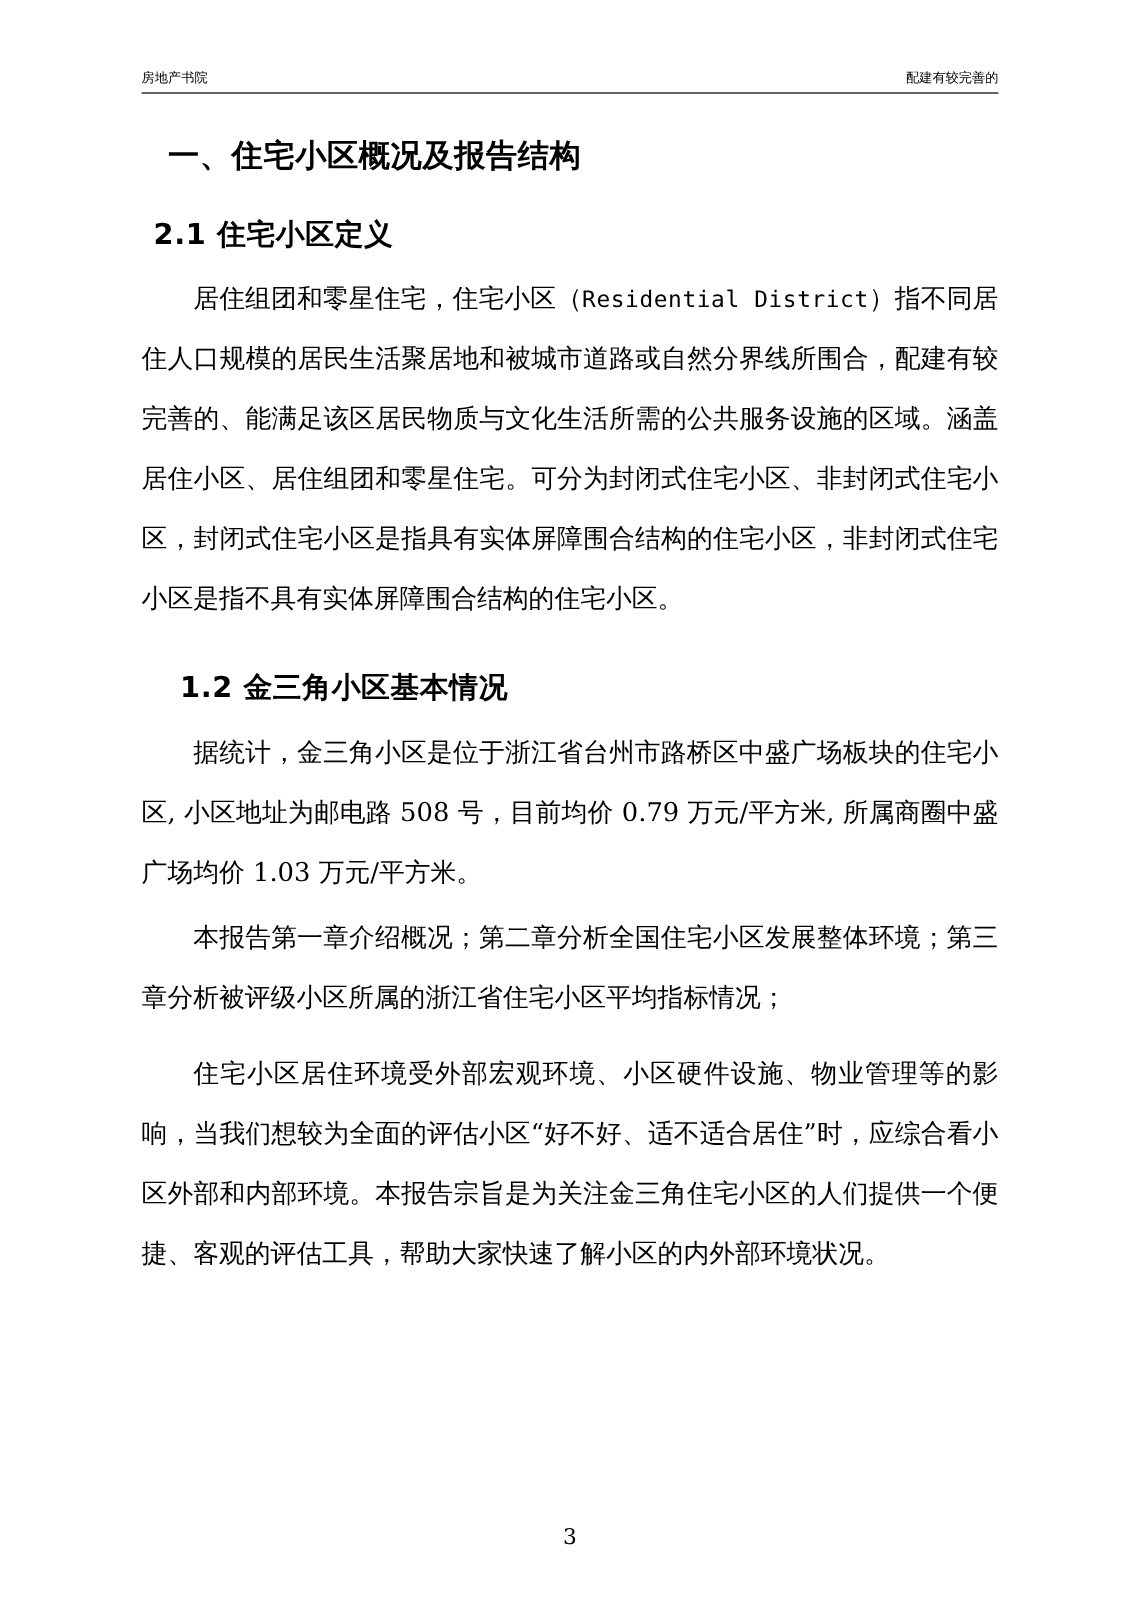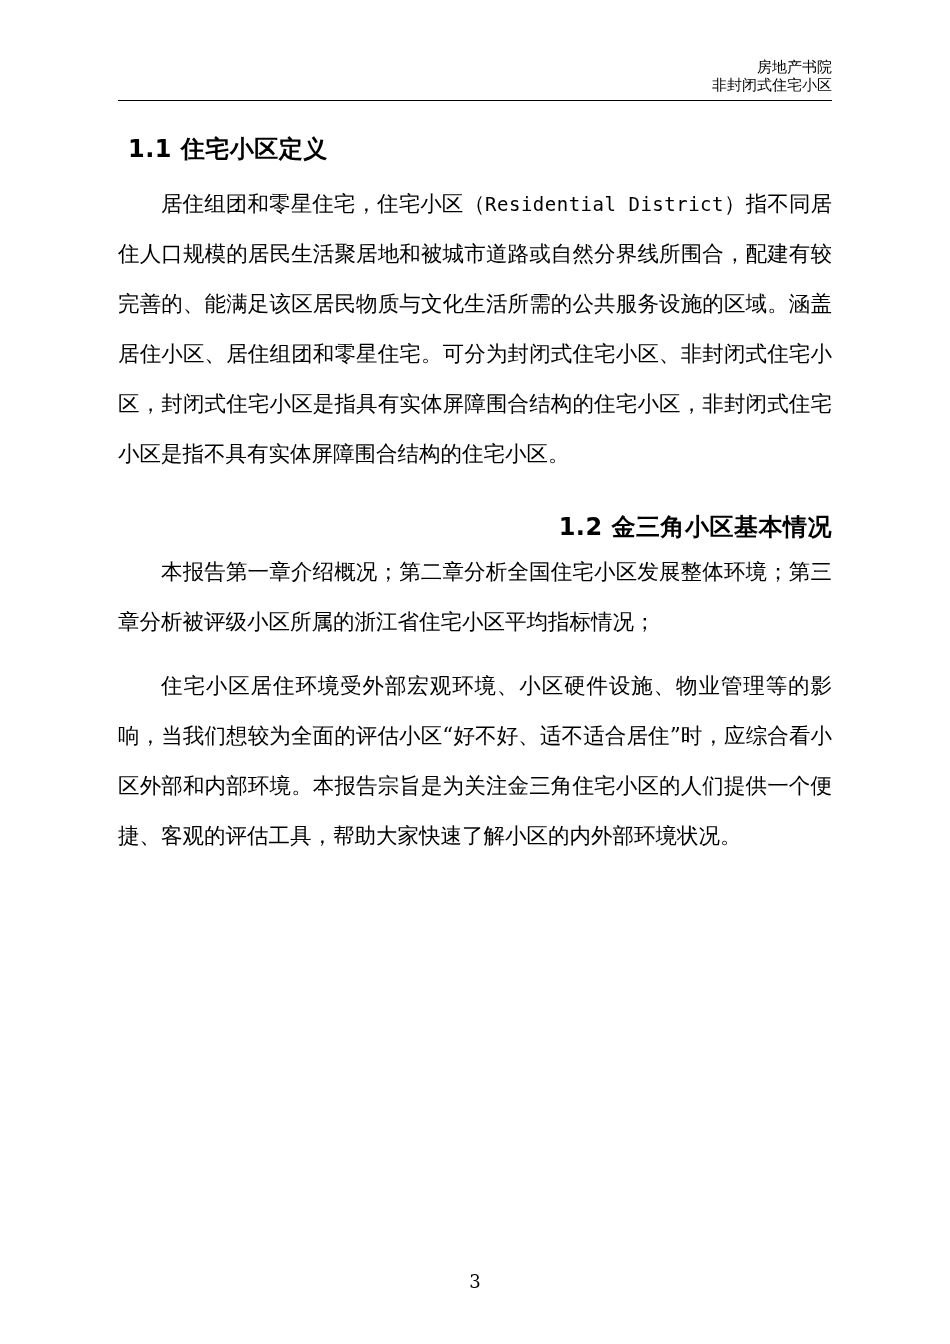--- a/index.html
+++ b/index.html
@@ -21,26 +21,25 @@
     position: absolute;
     left: 118px;
     top: 58px;
     width: 714px;
   }
   
   .header-row {
     display: flex;
     justify-content: space-between;
     align-items: flex-end;
-    font-size: 15px;
+    font-size: 11px;
     line-height: 1.2;
     padding-bottom: 6px;
     border-bottom: 1.3px solid #000;
     font-family: "DejaVu Serif", serif;
-    flex-direction: column;
   }
   .header-left, .header-right {
     white-space: nowrap;
   }
   
   h1.sec {
     font-size: 26px;
     font-weight: bold;
     margin: 34px 0 0 0;
     padding-left: 22px;
@@ -50,21 +49,20 @@
   h2.sub {
     font-size: 24px;
     font-weight: bold;
     margin: 32px 0 0 0;
     padding-left: 10px;
     letter-spacing: 0.5px;
     font-family: "DejaVu Sans", sans-serif;
   }
   h2.sub.indent {
     padding-left: 32px;
-    text-align: right;
   }
   p.body {
     font-size: 21.5px;
     line-height: 50px;
     margin: 14px 0 0 0;
     text-align: justify;
     text-justify: inter-ideograph;
     text-indent: 2em;
     font-family: "DejaVu Serif", serif;
   }
@@ -87,30 +85,32 @@
   }
 </style>
 </head>
 <body>
 
 <div class="page">
   <div class="content">
 
     <div class="header-row">
       <span class="header-left">房地产书院</span>
-      <span class="header-right">非封闭式住宅小区</span>
+      <span class="header-right">配建有较完善的</span>
     </div>
 
+    <h1 class="sec">一、住宅小区概况及报告结构</h1>
 
-    <h2 class="sub">1.1  住宅小区定义</h2>
+    <h2 class="sub">2.1  住宅小区定义</h2>
 
     <p class="body"><span>居住组团和零星住宅，住宅小区（</span><span class="mono-inline">Residential District</span><span>）指不同居住人口规模的居民生活聚居地和被城市道路或自然分界线所围合，配建有较完善的、能满足该区居民物质与文化生活所需的公共服务设施的区域。涵盖居住小区、居住组团和零星住宅。可分为封闭式住宅小区、非封闭式住宅小区，封闭式住宅小区是指具有实体屏障围合结构的住宅小区，非封闭式住宅小区是指不具有实体屏障围合结构的住宅小区。</span></p>
 
     <h2 class="sub indent">1.2  金三角小区基本情况</h2>
 
+    <p class="body">据统计，金三角小区是位于浙江省台州市路桥区中盛广场板块的住宅小区, 小区地址为邮电路 508 号，目前均价 0.79 万元/平方米, 所属商圈中盛广场均价 1.03 万元/平方米。</p>
 
 
     <p class="body tight">本报告第一章介绍概况；第二章分析全国住宅小区发展整体环境；第三章分析被评级小区所属的浙江省住宅小区平均指标情况；</p>
 
     <p class="body">住宅小区居住环境受外部宏观环境、小区硬件设施、物业管理等的影响，当我们想较为全面的评估小区“好不好、适不适合居住”时，应综合看小区外部和内部环境。本报告宗旨是为关注金三角住宅小区的人们提供一个便捷、客观的评估工具，帮助大家快速了解小区的内外部环境状况。</p>
 
   </div>
 
   <div class="footer">
     <span>3</span>

